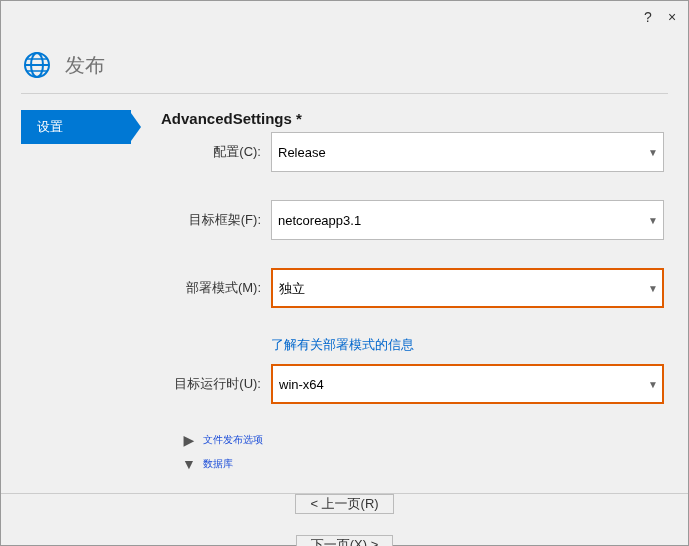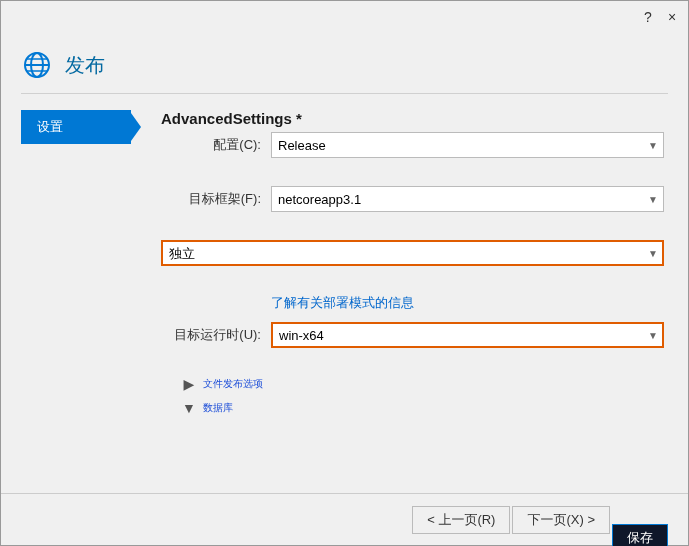--- a/index.html
+++ b/index.html
@@ -58,21 +58,21 @@
     .globe-icon {
       width: 32px;
       height: 32px;
       display: flex;
       align-items: center;
       justify-content: center;
     }
     .header-title {
       font-size: 20px;
       font-weight: 400;
-      color: #0369a1;
+      color: #737373;
     }
     .divider {
       height: 1px;
       background: #d0d0d0;
       margin: 0 20px;
     }
     .body {
       display: flex;
       flex: 1;
       gap: 0;
@@ -121,21 +121,21 @@
       width: 110px;
       text-align: right;
       padding-right: 10px;
       color: #333;
       font-size: 13px;
       white-space: nowrap;
     }
     .select-wrapper {
       flex: 1;
       position: relative;
-      height: 26px;
+      height: 40px;
     }
     .select-wrapper select {
       width: 100%;
       height: 100%;
       border: 1px solid #bbb;
       background: white;
       padding: 0 6px;
       font-size: 13px;
       font-family: "Microsoft YaHei", sans-serif;
       appearance: none;
@@ -188,24 +188,24 @@
     }
     .expand-label {
       font-size: 10px;
       color: #1d4ed8;
     }
     .footer {
       height: 52px;
       border-top: 1px solid #ccc;
       display: flex;
       align-items: center;
-      justify-content: flex-end;
       padding: 0 20px;
-      gap: 2px;
-      background: #f0f0f0;
+      gap: 21px;
+      background: #f0f0f0;
+      flex-direction: column;
     }
     .btn {
       height: 28px;
       padding: 0 14px;
       border: 1px solid #bbb;
       background: #f0f0f0;
       font-size: 13px;
       font-family: "Microsoft YaHei", sans-serif;
       cursor: pointer;
       color: #333;
@@ -269,20 +269,21 @@
           <div class="form-label">目标框架(F):</div>
           <div class="select-wrapper">
             <select>
               <option>netcoreapp3.1</option>
             </select>
             <span class="chevron">▼</span>
           </div>
         </div>
 
         <div class="form-row">
+          <div class="form-label">部署模式(M):</div>
           <div class="select-wrapper highlighted">
             <select>
               <option>独立</option>
             </select>
             <span class="chevron">▼</span>
           </div>
         </div>
 
         <div class="link-row">
           <div class="link-spacer"></div>

